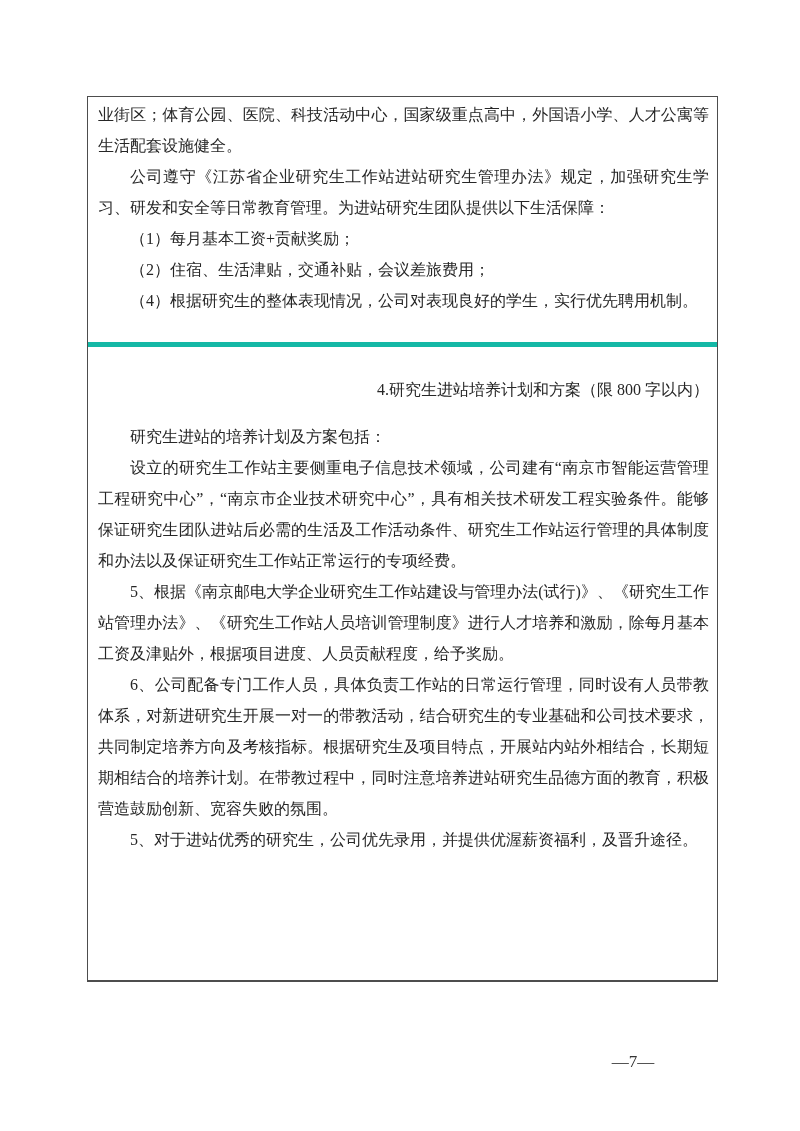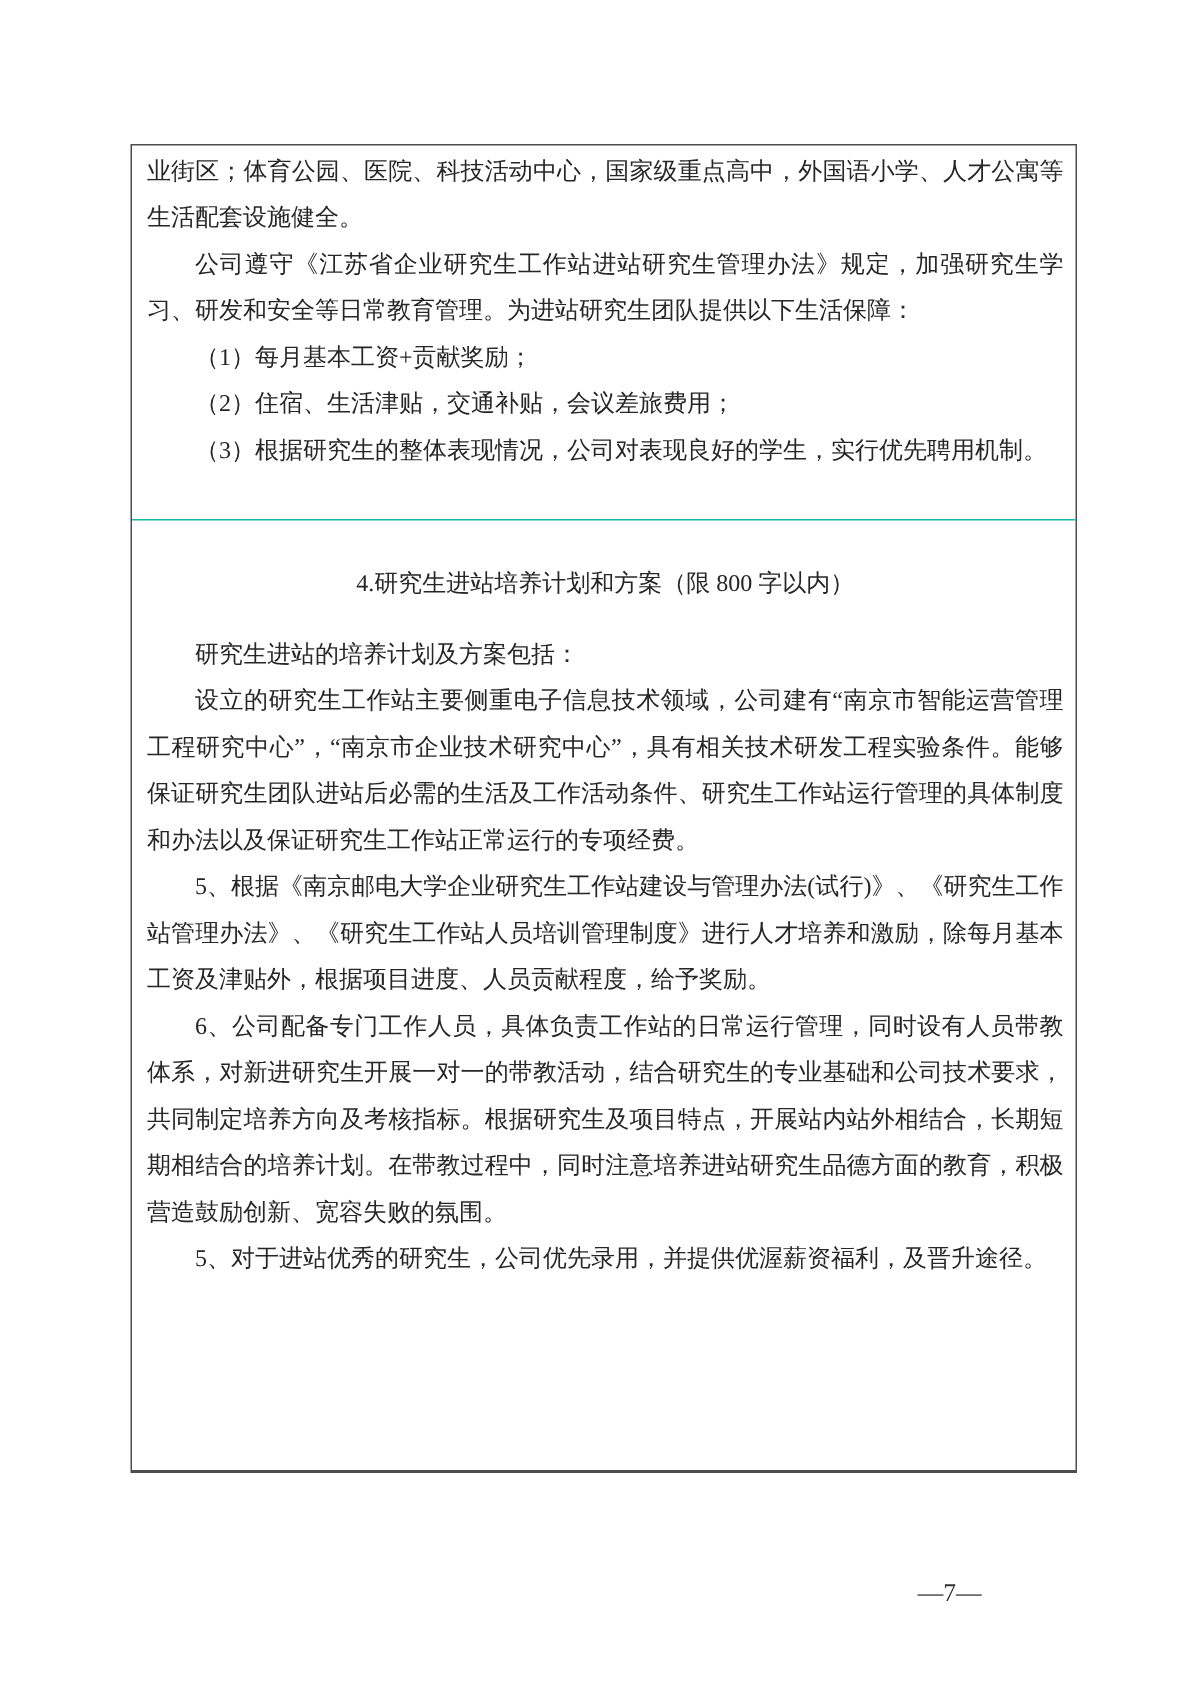--- a/index.html
+++ b/index.html
@@ -31,39 +31,39 @@
     box-sizing: border-box;
     background: #ffffff;
   }
   .row {
     box-sizing: border-box;
     overflow: hidden;
   }
   .row1 {
     height: 250px;
     padding: 2px 8px 0 10px;
-    border-bottom: 1px solid #14b8a6;
+    border-bottom: 5px solid #14b8a6;
   }
   .row2 {
     height: 633px;
     padding: 27px 8px 0 10px;
   }
   p.para, p.section-title {
     margin: 0;
     font-size: 16px;
     line-height: 31px;
     text-align: justify;
     text-justify: inter-ideograph;
     letter-spacing: 0;
   }
   p.para.indent {
     text-indent: 2em;
   }
   p.section-title {
-    text-align: center;
+    text-align: right;
     margin-bottom: 16px;
   }
   .page-number {
     position: absolute;
     left: 600px;
     top: 1051px;
     width: 66px;
     text-align: center;
     font-size: 17px;
     line-height: 22px;
@@ -76,21 +76,21 @@
 <div class="page">
 
   <div class="doc-table">
 
     <div class="row row1">
 
     <p class="para">业街区；体育公园、医院、科技活动中心，国家级重点高中，外国语小学、人才公寓等生活配套设施健全。</p>
         <p class="para indent">公司遵守《江苏省企业研究生工作站进站研究生管理办法》规定，加强研究生学习、研发和安全等日常教育管理。为进站研究生团队提供以下生活保障：</p>
         <p class="para indent">（1）每月基本工资+贡献奖励；</p>
         <p class="para indent">（2）住宿、生活津贴，交通补贴，会议差旅费用；</p>
-        <p class="para indent">（3）根据研究生的整体表现情况，公司对表现良好的学生，实行优先聘用机制。</p>
+        <p class="para indent">（4）根据研究生的整体表现情况，公司对表现良好的学生，实行优先聘用机制。</p>
       </div>
 
     <div class="row row2">
       <p class="section-title">4.研究生进站培养计划和方案（限 800 字以内）</p>
       <div>
 
       <p class="para indent">研究生进站的培养计划及方案包括：</p>
           <p class="para indent">设立的研究生工作站主要侧重电子信息技术领域，公司建有“南京市智能运营管理工程研究中心”，“南京市企业技术研究中心”，具有相关技术研发工程实验条件。能够保证研究生团队进站后必需的生活及工作活动条件、研究生工作站运行管理的具体制度和办法以及保证研究生工作站正常运行的专项经费。</p>
           <p class="para indent">5、根据《南京邮电大学企业研究生工作站建设与管理办法(试行)》、《研究生工作站管理办法》、《研究生工作站人员培训管理制度》进行人才培养和激励，除每月基本工资及津贴外，根据项目进度、人员贡献程度，给予奖励。</p>
           <p class="para indent">6、公司配备专门工作人员，具体负责工作站的日常运行管理，同时设有人员带教体系，对新进研究生开展一对一的带教活动，结合研究生的专业基础和公司技术要求，共同制定培养方向及考核指标。根据研究生及项目特点，开展站内站外相结合，长期短期相结合的培养计划。在带教过程中，同时注意培养进站研究生品德方面的教育，积极营造鼓励创新、宽容失败的氛围。</p>

